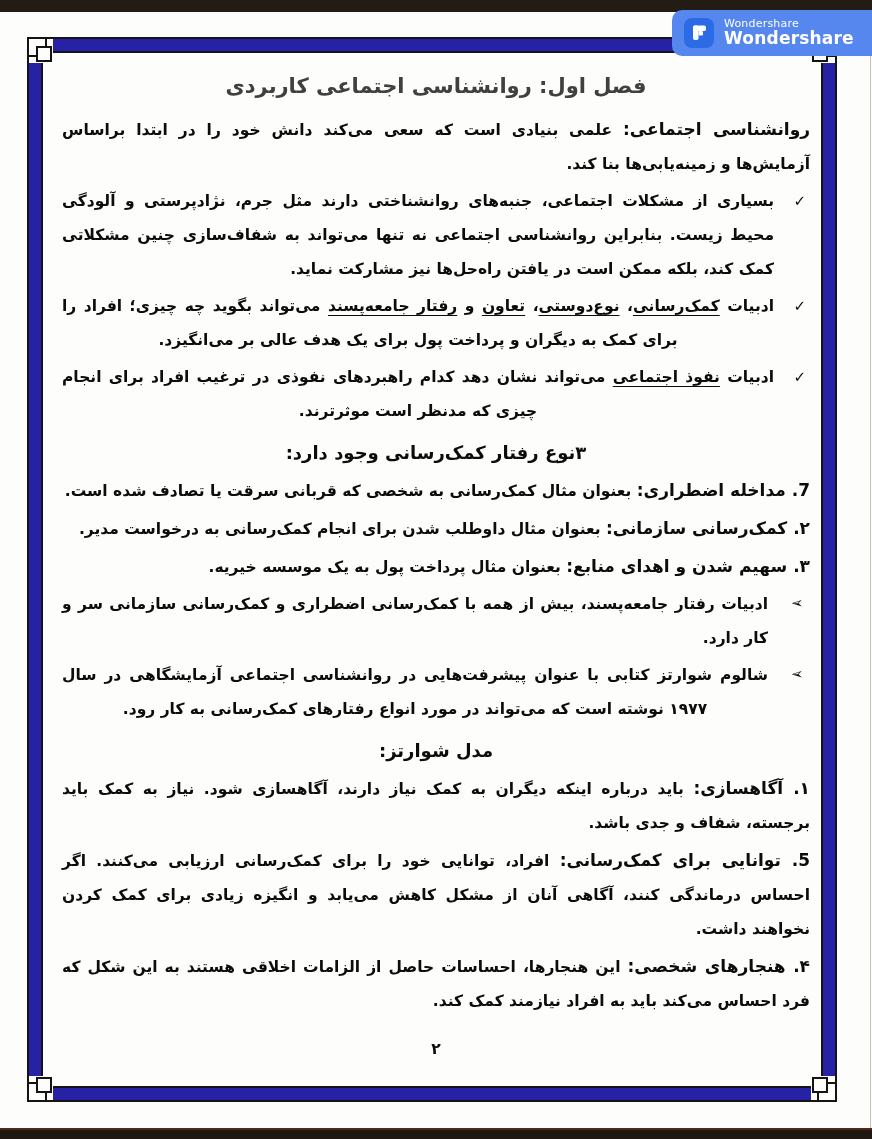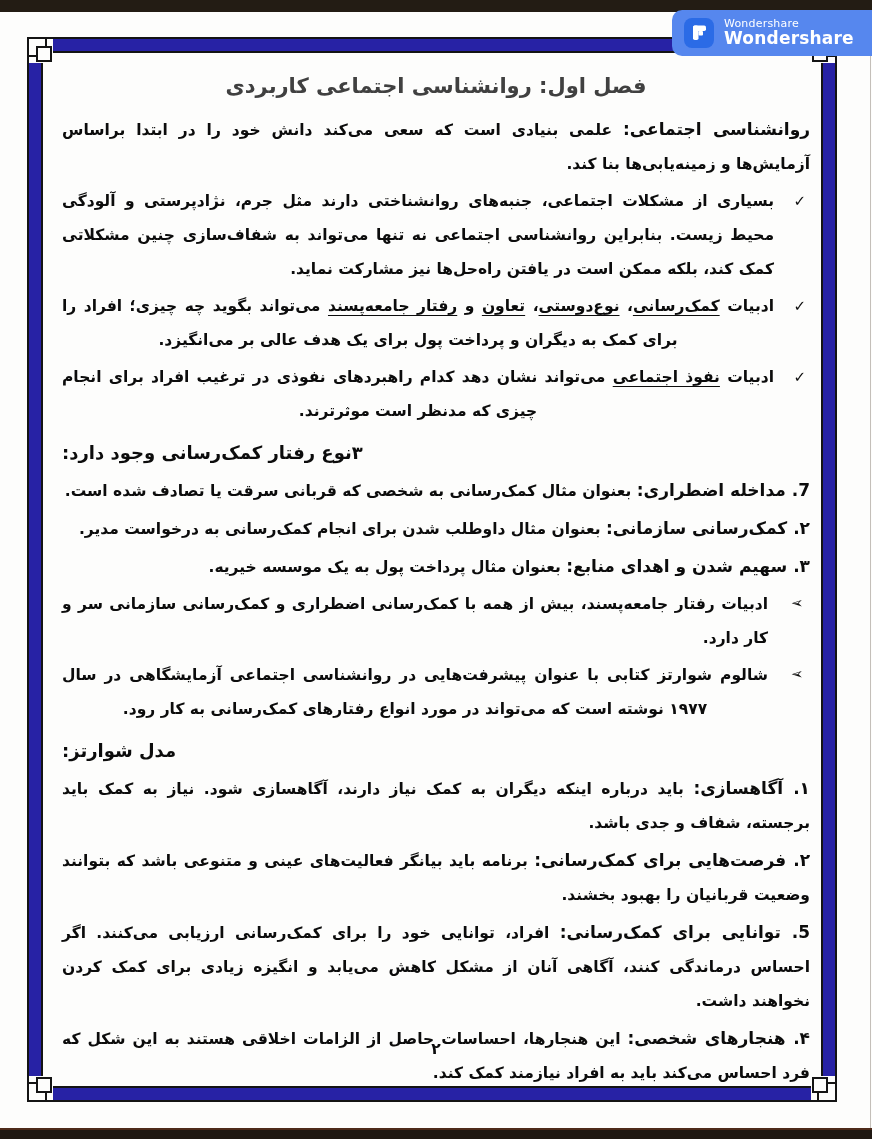--- a/index.html
+++ b/index.html
@@ -38,21 +38,21 @@
   .badge .brand{font-size:11px;letter-spacing:.2px;}
   .badge .product{font-size:17px;font-weight:bold;letter-spacing:.2px;}
 
   
   .content{
     position:absolute;left:62px;top:66px;width:748px;direction:rtl;
     color:#0c0c0c;font-size:15.5px;font-weight:bold;line-height:34px;
   }
   .blk{margin:0 0 3px 0;text-align:justify;}
   .blk.title{text-align:center;font-size:21px;color:#404040;line-height:32px;margin:4px 0 10px;}
-  .blk.heading{font-size:18px;line-height:32px;margin:9px 0 4px;text-align:left;}
+  .blk.heading{font-size:18px;line-height:32px;margin:9px 0 4px;text-align:center;}
   .blk.pagenum{text-align:center;margin-top:4px;}
   .seg-b{font-size:17px;}
   .seg-u{text-decoration:underline;text-underline-offset:4px;}
   .blk.check{position:relative;padding-right:36px;}
   .blk.check>.marker{position:absolute;right:4px;top:0;font-size:15px;}
   .blk.arrow{position:relative;padding-right:42px;}
   .blk.arrow>.marker{position:absolute;right:6px;top:-1px;font-size:15px;display:inline-block;transform:scaleX(-1);}
   .blk.center-line{padding-right:0;text-align:center;}
   .blk.center-line>.marker{position:static;margin-left:10px;}
   .blk.tal-center{text-align-last:center;}
@@ -94,21 +94,20 @@
       <div class="blk check tal-center"><span class="marker check">✓</span><span class="">ادبیات </span><span class="seg-u">کمک‌رسانی</span><span class="">، </span><span class="seg-u">نوع‌دوستی</span><span class="">، </span><span class="seg-u">تعاون</span><span class=""> و </span><span class="seg-u">رفتار جامعه‌پسند</span><span class=""> می‌تواند بگوید چه چیزی؛ افراد را برای کمک به دیگران و پرداخت پول برای یک هدف عالی بر می‌انگیزد.</span></div>
       <div class="blk check tal-center"><span class="marker check">✓</span><span class="">ادبیات </span><span class="seg-u">نفوذ اجتماعی</span><span class=""> می‌تواند نشان دهد کدام راهبردهای نفوذی در ترغیب افراد برای انجام چیزی که مدنظر است موثرترند.</span></div>
       <div class="blk heading"><span class="">۳نوع رفتار کمک‌رسانی وجود دارد:</span></div>
       <div class="blk item"><span class="seg-b ">7. مداخله اضطراری:</span><span class=""> بعنوان مثال کمک‌رسانی به شخصی که قربانی سرقت یا تصادف شده است.</span></div>
       <div class="blk item"><span class="seg-b ">۲. کمک‌رسانی سازمانی:</span><span class=""> بعنوان مثال داوطلب شدن برای انجام کمک‌رسانی به درخواست مدیر.</span></div>
       <div class="blk item"><span class="seg-b ">۳. سهیم شدن و اهدای منابع:</span><span class=""> بعنوان مثال پرداخت پول به یک موسسه خیریه.</span></div>
       <div class="blk arrow"><span class="marker arrow">➢</span><span class="">ادبیات رفتار جامعه‌پسند، بیش از همه با کمک‌رسانی اضطراری و کمک‌رسانی سازمانی سر و کار دارد.</span></div>
       <div class="blk arrow tal-center"><span class="marker arrow">➢</span><span class="">شالوم شوارتز کتابی با عنوان پیشرفت‌هایی در روانشناسی اجتماعی آزمایشگاهی در سال ۱۹۷۷ نوشته است که می‌تواند در مورد انواع رفتارهای کمک‌رسانی به کار رود.</span></div>
       <div class="blk heading"><span class="">مدل شوارتز:</span></div>
       <div class="blk item"><span class="seg-b ">۱. آگاهسازی:</span><span class=""> باید درباره اینکه دیگران به کمک نیاز دارند، آگاهسازی شود. نیاز به کمک باید برجسته، شفاف و جدی باشد.</span></div>
-      <div class="blk item"><span class="seg-b ">۲. فرصت‌هایی برای کمک‌رسانی:</span><span class=""> برنامه باید بیانگر فعالیت‌های عینی و متنوعی باشد که بتوانند وضعیت قربانیان را بهبود بخشند.</span></div>
       <div class="blk item"><span class="seg-b ">5. توانایی برای کمک‌رسانی:</span><span class=""> افراد، توانایی خود را برای کمک‌رسانی ارزیابی می‌کنند. اگر احساس درماندگی کنند، آگاهی آنان از مشکل کاهش می‌یابد و انگیزه زیادی برای کمک کردن نخواهند داشت.</span></div>
       <div class="blk item"><span class="seg-b ">۴. هنجارهای شخصی:</span><span class=""> این هنجارها، احساسات حاصل از الزامات اخلاقی هستند به این شکل که فرد احساس می‌کند باید به افراد نیازمند کمک کند.</span></div>
       <div class="blk item"></div>
     </div>
 
   <div class="blk pagenum content" style="top:1028px;height:34px;">۲</div>
 
   <div class="badge">
     <span style="display:inline-flex;">
       <svg width="30" height="30" viewBox="0 0 30 30" aria-hidden="true">

